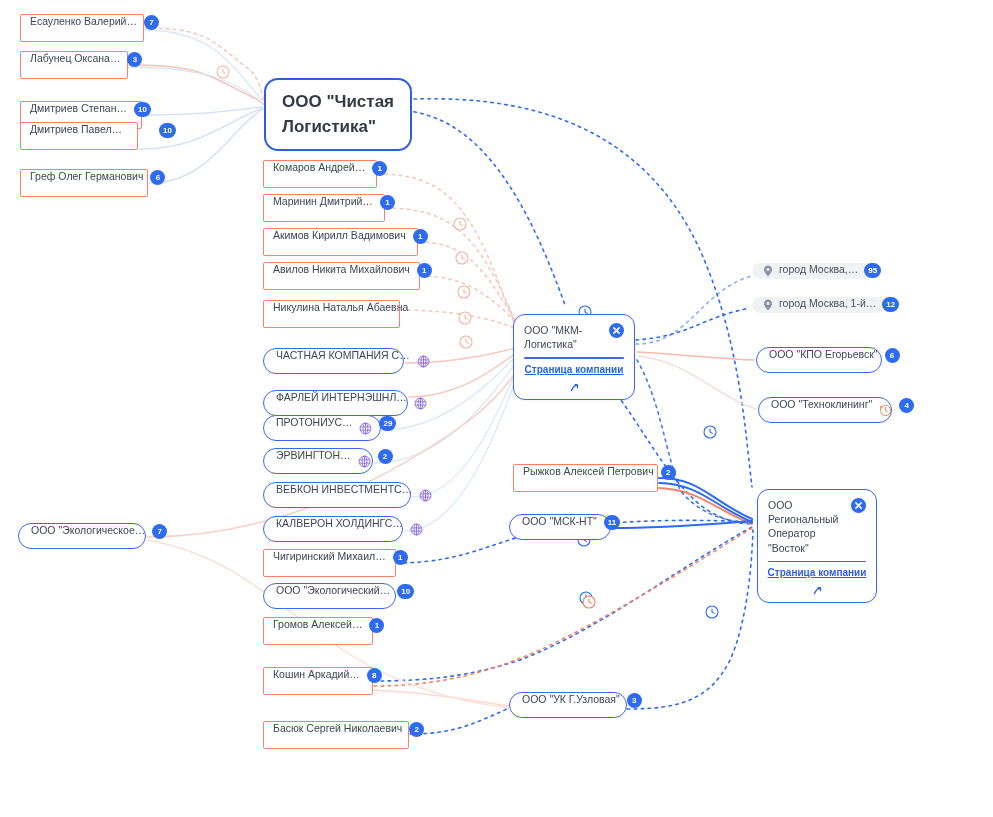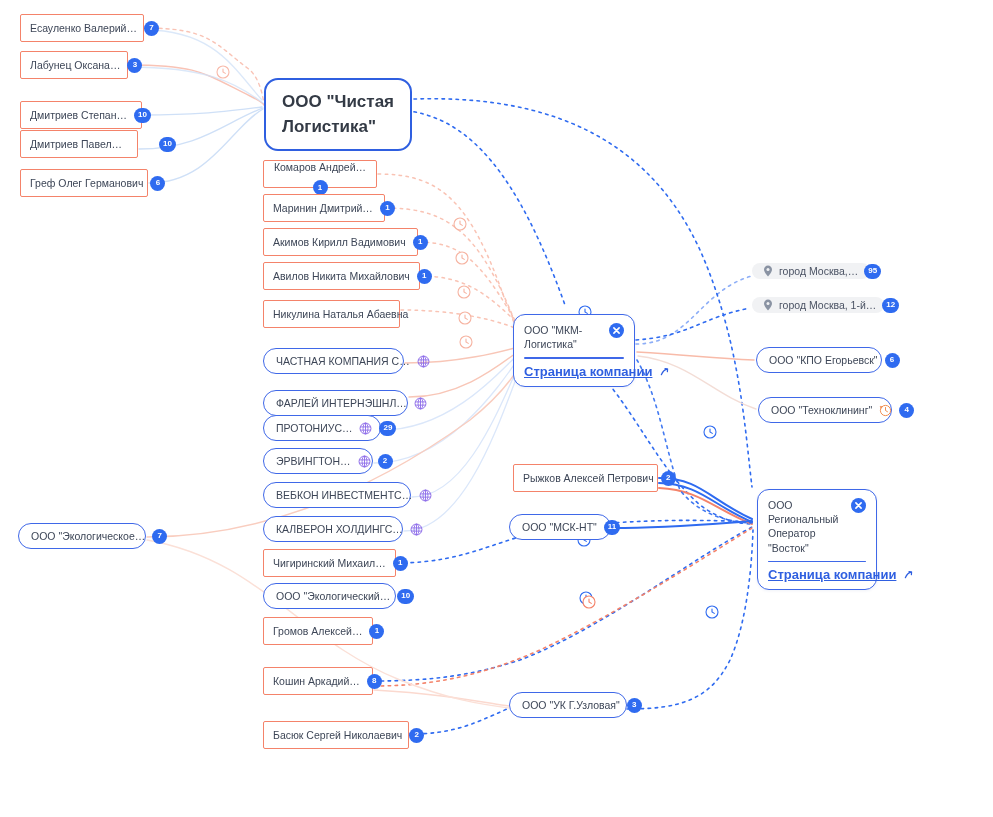--- a/index.html
+++ b/index.html
@@ -4,21 +4,21 @@
 <style>
   html,body{margin:0;padding:0;background:#ffffff;}
   body{
     width:993px;height:817px;position:relative;overflow:hidden;
     font-family:"Liberation Sans","DejaVu Sans",sans-serif;
     -webkit-font-smoothing:antialiased;
   }
   #graph-canvas{position:absolute;inset:0;width:993px;height:817px;}
   #edge-layer{position:absolute;left:0;top:0;width:993px;height:817px;pointer-events:none;}
 
-  .node{position:absolute;box-sizing:border-box;background:#fff;display:flex;align-items:center;cursor:pointer;}
+  .node{position:absolute;box-sizing:border-box;background:#fff;display:flex;cursor:pointer;}
 
   
   .n-person{
     border:1.6px solid #f4836a;border-radius:2px;
     padding:0 9px;height:28px;gap:7px;
     font-size:10.5px;color:#3d4657;white-space:nowrap;
   }
   
   .n-company{
     border:1.5px solid #3f68e8;border-radius:40px;
@@ -40,21 +40,21 @@
   }
   
   .n-card{
     border:1.6px solid #3f68e8;border-radius:12px;background:#fff;
     display:block;padding:8px 10px 7px 10px;
     box-shadow:0 1px 3px rgba(40,70,160,.07);
   }
   .card-head{display:flex;align-items:flex-start;gap:8px;justify-content:space-between;}
   .card-title{font-size:10.5px;color:#3d4657;line-height:1.35;}
   .card-rule{height:1.4px;background:#3f68e8;margin:6px 0 5px 0;border-radius:1px;}
-  .card-link{font-size:13px;font-weight:700;color:#2f5fe0;display:flex;align-items:center;gap:8px;white-space:nowrap;}
+  .card-link{font-size:10px;font-weight:700;color:#2f5fe0;display:flex;align-items:center;gap:8px;white-space:nowrap;flex-direction:column;}
 
   
   .badge{
     background:#2f6bf0;color:#fff;border-radius:10px;
     min-width:15px;height:15px;padding:0 4px;box-sizing:border-box;
     display:inline-flex;align-items:center;justify-content:center;
     font-size:8px;font-weight:700;line-height:1;flex:none;
   }
   .ico{flex:none;display:inline-flex;align-items:center;justify-content:center;}
   .ico svg{display:block;}
@@ -167,33 +167,33 @@
         <span class="badge">7</span>
       </div>
       <div class="node n-person" style="left: 20px; top: 51px; width: 108px;">
         <span>Лабунец Оксана…</span>
         <span class="badge">3</span>
       </div>
       <div class="node n-person" style="left: 20px; top: 101px; width: 122px;">
         <span>Дмитриев Степан…</span>
         <span class="badge">10</span>
       </div>
-      <div class="node n-person" style="left: 20px; top: 130px; width: 118px; gap: 37px;">
+      <div class="node n-person" style="left: 20px; top: 122px; width: 118px; gap: 37px;">
         <span>Дмитриев Павел…</span>
         <span class="badge">10</span>
       </div>
       <div class="node n-person" style="left: 20px; top: 169px; width: 128px;">
         <span>Греф Олег Германович</span>
         <span class="badge">6</span>
       </div>
       <div class="node n-company" style="left: 18px; top: 523px; width: 128px;">
         <span>ООО "Экологическое…</span>
         <span class="badge">7</span>
       </div>
-      <div class="node n-person" style="left: 263px; top: 160px; width: 114px; flex-direction: column;">
+      <div class="node n-person" style="left: 263px; top: 160px; width: 114px;">
         <span>Комаров Андрей…</span>
         <span class="badge">1</span>
       </div>
       <div class="node n-person" style="left: 263px; top: 194px; width: 122px;">
         <span>Маринин Дмитрий…</span>
         <span class="badge">1</span>
       </div>
       <div class="node n-person" style="left: 263px; top: 228px; width: 155px;">
         <span>Акимов Кирилл Вадимович</span>
         <span class="badge">1</span>

